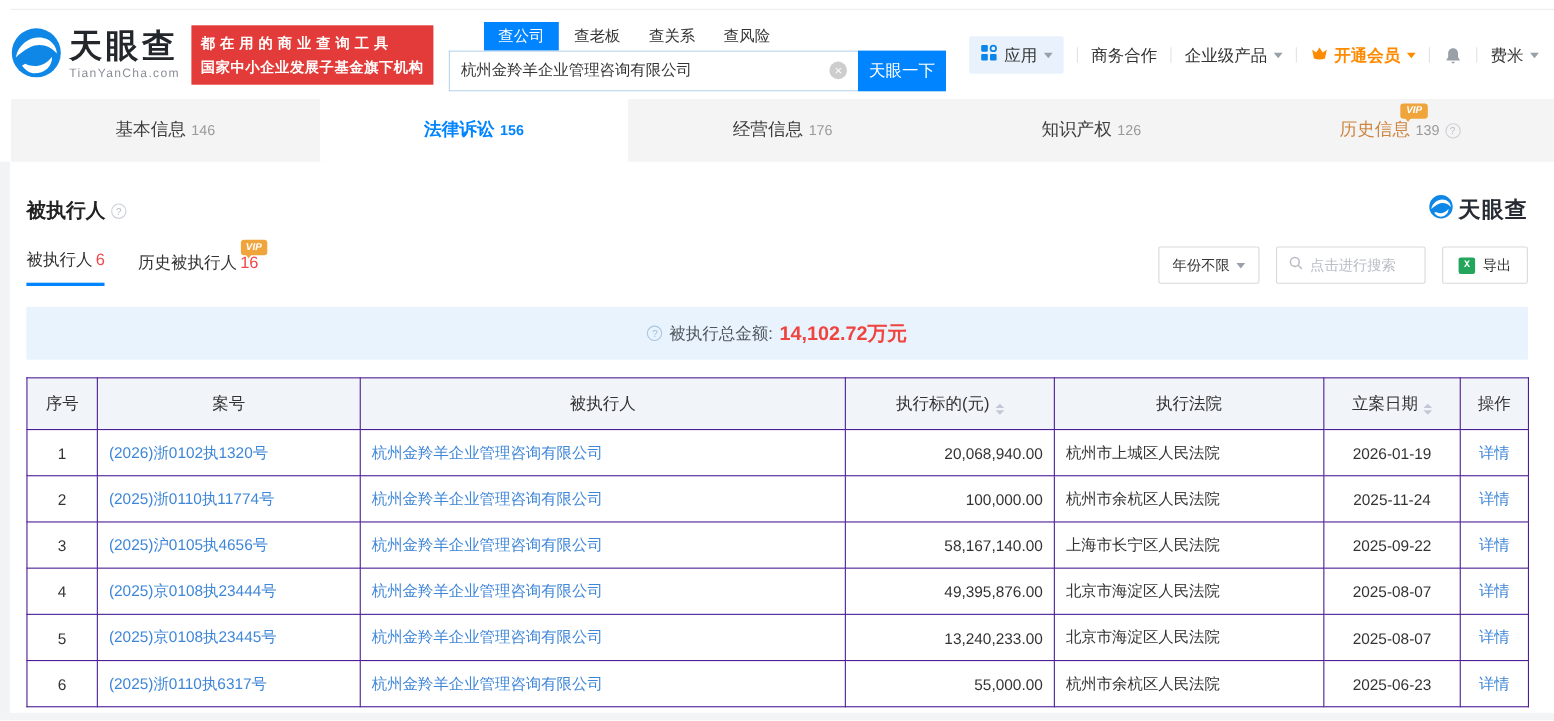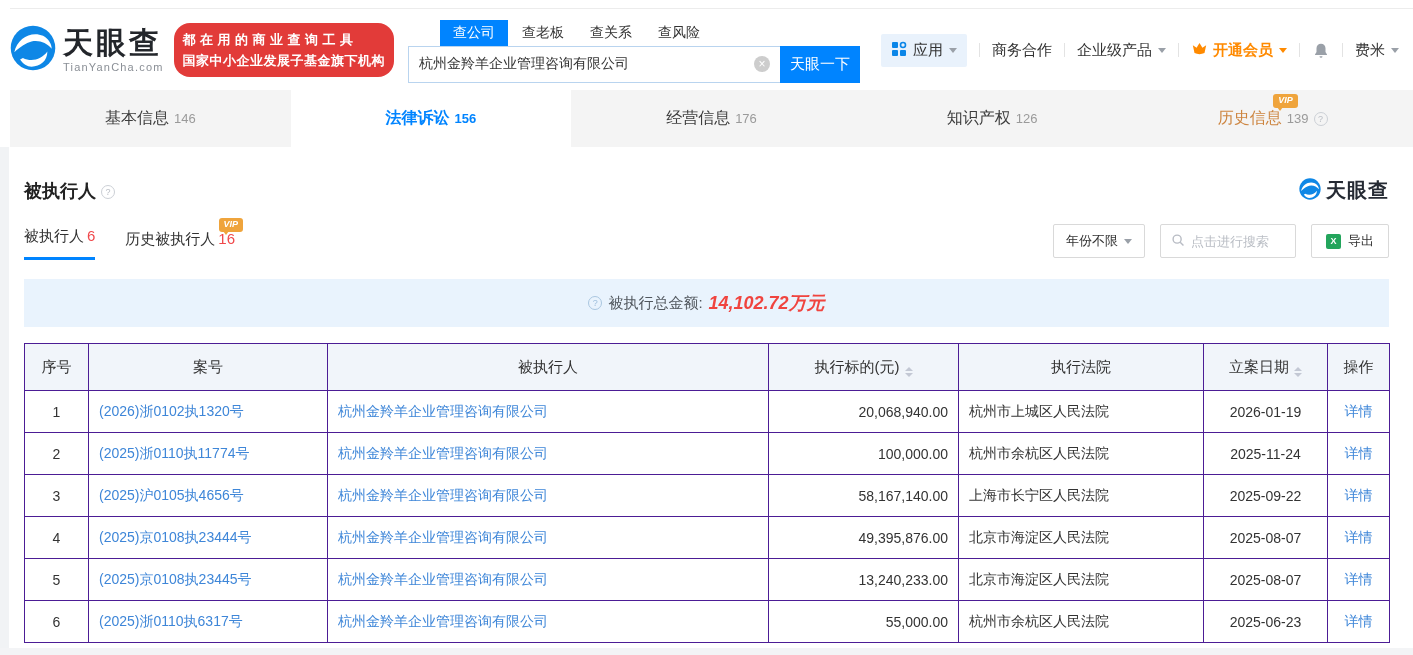--- a/index.html
+++ b/index.html
@@ -13,21 +13,21 @@
 
   .page { margin-left:10px; }
 
   
   .hdr { height:90px; display:flex; align-items:center; padding-top:10px; }
   .logo { display:flex; align-items:center; cursor:pointer; }
   .logo-txt { margin-left:7px; }
   .logo-cn { font-size:30px; font-weight:bold; color:#23262b; letter-spacing:3px; line-height:1; }
   .logo-en { font-size:11px; color:#8a8f96; letter-spacing:1.2px; margin-top:3px; }
   .promo { margin-left:10px; background:#e23b39; color:#fff; font-weight:bold; font-size:13px;
-    padding:6px 9px; line-height:1.65; white-space:nowrap;border-radius:16px; }
+    padding:6px 9px; line-height:1.65; white-space:nowrap; }
   .promo-l1 { letter-spacing:4.5px; }
   .promo-l2 { letter-spacing:.5px; }
 
   .search-box { margin-left:14px; }
   .stabs { display:flex; align-items:flex-end; height:28px;padding-left:32px; }
   .stab { font-size:14px; color:#333; margin-right:26px; padding:4px 0; cursor:pointer; }
   .stab.active { background:#0084ff; color:#fff; padding:4px 13px; margin-right:14px; }
   .srow { display:flex; height:37px; }
   .sinput { width:372px; height:37px; border:1px solid #b9d4ef; border-right:none; position:relative;
     display:flex; align-items:center; }
@@ -77,37 +77,37 @@
   .brandmark { display:flex; align-items:center; }
   .brandmark-txt { font-size:20px; font-weight:bold; color:#252a33; letter-spacing:1px; margin-left:5px; }
 
   .toolbar { margin-top:18px; display:flex; align-items:center; justify-content:space-between; height:38px; }
   .subtabs { display:flex; align-items:flex-end; height:38px; }
   .subtab { font-size:15px; color:#333; margin-right:30px; padding-bottom:11px; cursor:pointer; position:relative; }
   .subtab .cnt { color:#f0484b; margin-left:3px; }
   .subtab.active { border-bottom:3px solid #0084ff; }
   .subtab .vip-badge { top:-12px; right:-8px; }
 
-  .controls { display:flex; align-items:center; }
+  .controls { display:flex; align-items:center;font-family:Liberation Mono, monospace; }
   .ctl { height:34px; border:1px solid #d9d9d9; border-radius:2px; display:flex; align-items:center;
     font-size:13px; color:#333; cursor:pointer; background:#fff; }
   .year-filter { padding:0 12px; margin-right:15px; }
   .list-search { width:136px; padding:0 10px; margin-right:15px; cursor:text; }
   .list-search input { border:none; outline:none; width:100px; font-size:13px; color:#333; margin-left:6px;
     font-family:inherit; }
   .list-search input::placeholder { color:#b9bdc4; }
   .export { padding:0 14px; }
   .xls-ic { width:15px; height:15px; background:#23a55c; border-radius:2px; margin-right:7px; }
   .xls-ic::before { content:"X"; display:block; color:#fff; font-size:9px; font-weight:bold; text-align:center; line-height:15px; }
 
   .banner { margin-top:19px; height:48px; background:#e9f3fd; display:flex; align-items:center; justify-content:center; }
   .banner .help-ic { border-color:#a9c6e0; margin:0 6px 0 0; }
   .banner .help-ic::before { color:#9fbfdd; }
   .banner-label { font-size:15px; color:#51575e; }
-  .banner-value { font-size:18px; font-weight:bold; color:#f0443f; margin-left:6px;font-style:italic; }
+  .banner-value { font-size:18px; font-weight:bold; color:#f0443f; margin-left:6px; }
 
   
   table { margin-top:16px; width:1365px; border-collapse:collapse; table-layout:fixed; }
   th, td { border:1px solid #4c1d95; }
   thead th { background:#f1f5fa; height:47px; font-size:15px; font-weight:normal; color:#333; text-align:center; }
   td { height:42px; font-size:14px; color:#333; }
   .td-no { text-align:center; }
   .td-case, .td-person { text-align:left; padding-left:10px; }
   .td-amount { text-align:right; padding-right:10px; }
   .td-court { text-align:left; padding-left:10px; }

